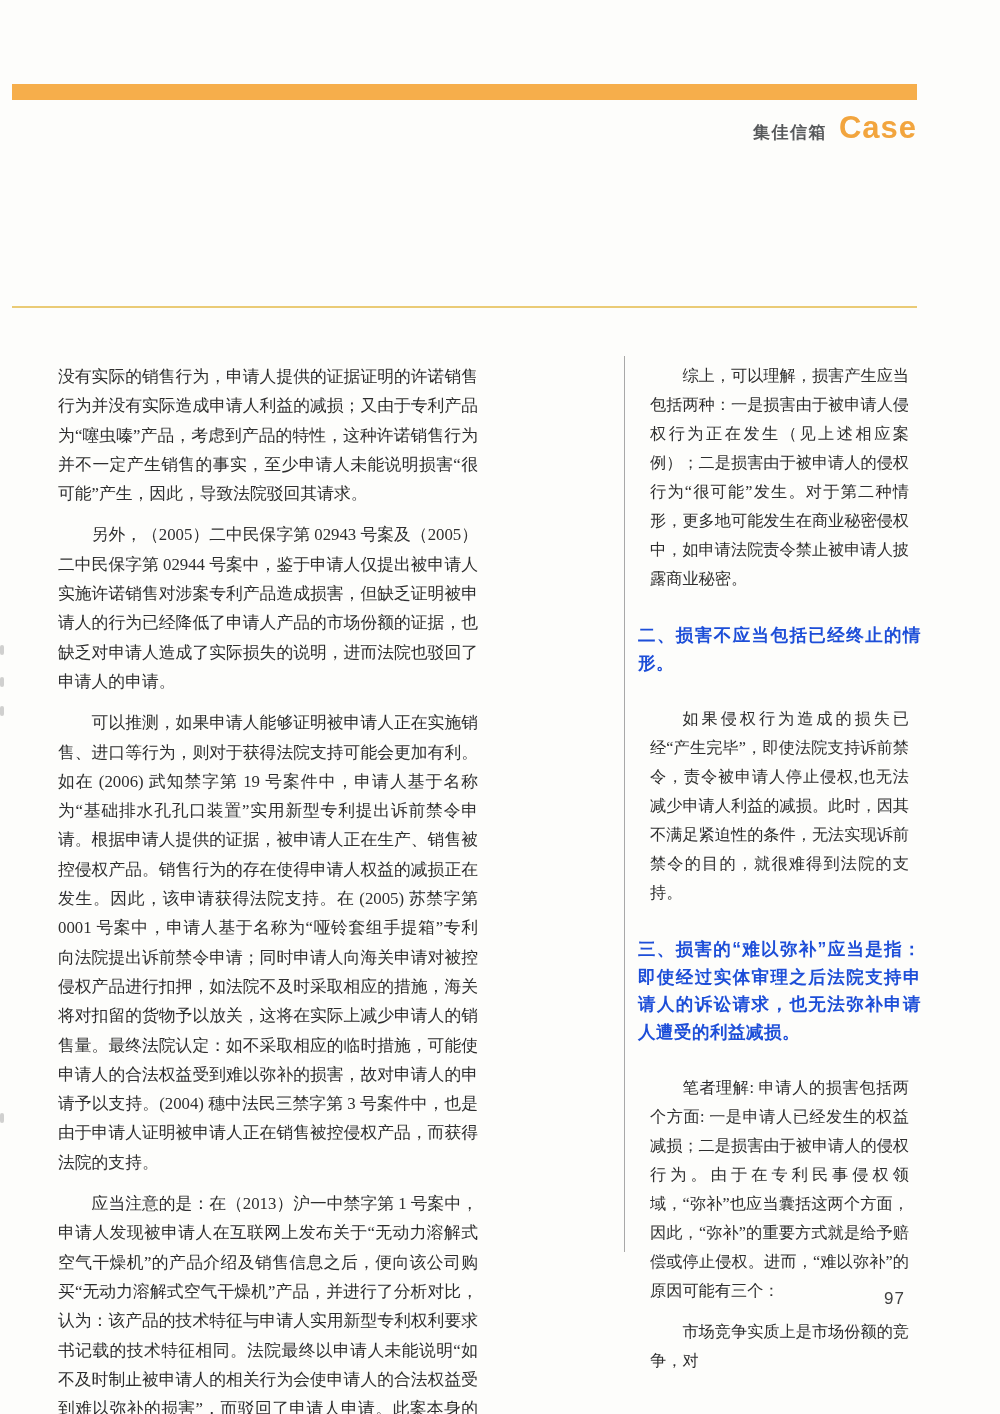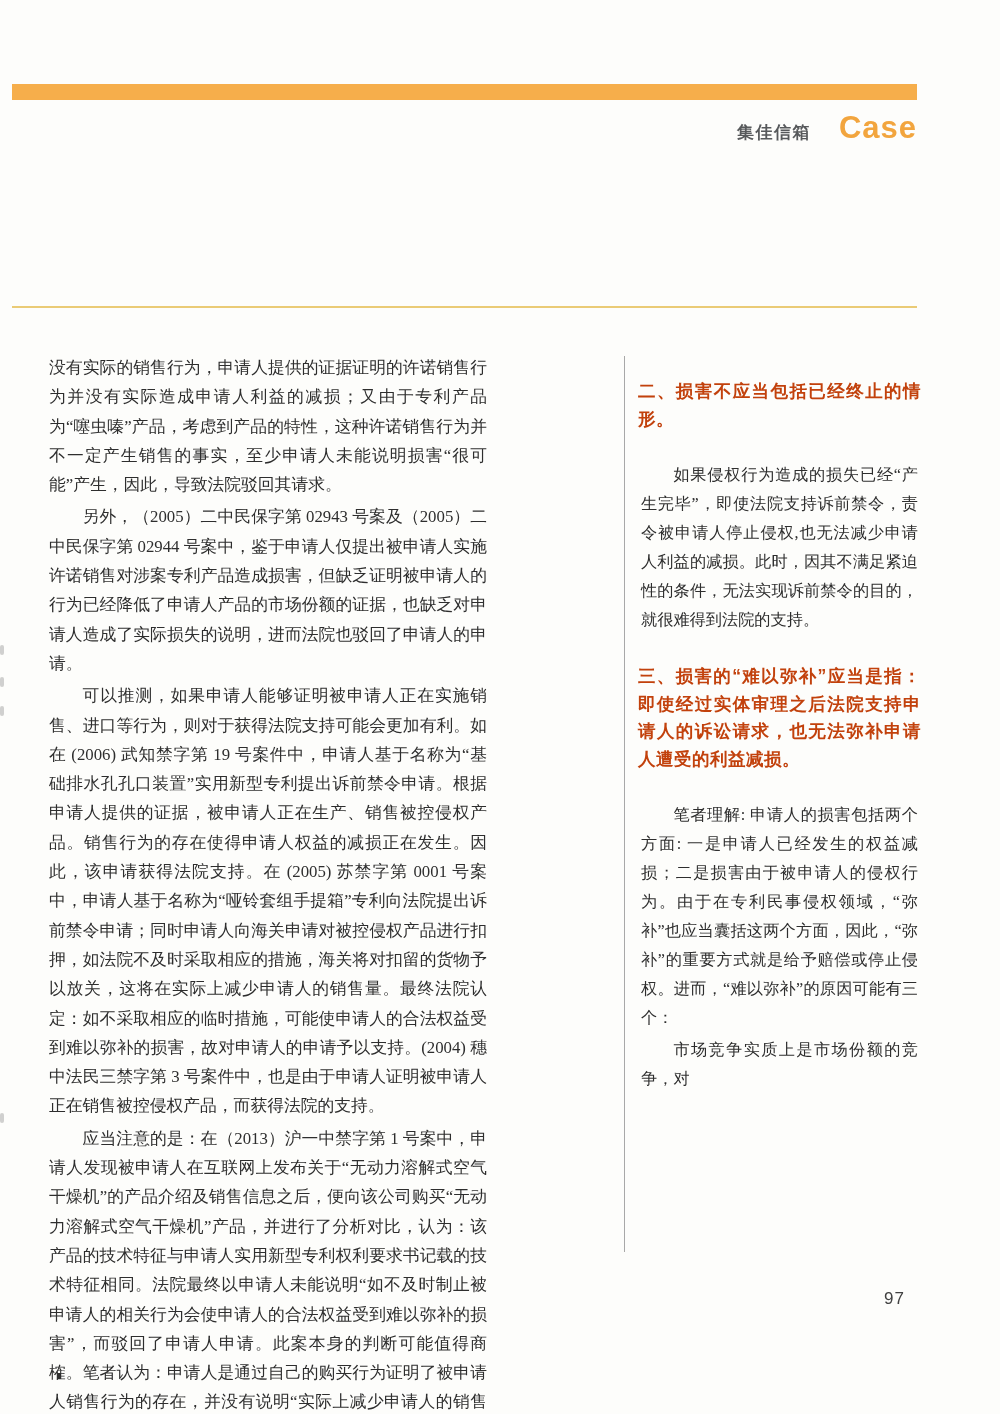--- a/index.html
+++ b/index.html
@@ -11,21 +11,21 @@
     overflow:hidden;
   }
   .page{position:absolute;inset:0;}
 
   .orange-bar{
     position:absolute;left:12px;top:84px;width:905px;height:16px;
     background:#F6AE4B;
   }
   .header-row{
     position:absolute;top:110px;left:0;width:917px;
-    display:flex;justify-content:flex-end;align-items:baseline;gap:16px;
+    display:flex;justify-content:flex-end;align-items:baseline;
   }
   .brand{
     font-family:"Liberation Sans","DejaVu Sans",sans-serif;
     font-weight:bold;font-size:17px;color:#57595b;letter-spacing:1.5px;
   }
   .case-label{
     font-family:"Liberation Sans","DejaVu Sans",sans-serif;
     font-weight:bold;font-size:31px;color:#F2A53E;margin-left:12px;letter-spacing:1px;
   }
   .header-rule{
@@ -45,26 +45,26 @@
   }
   .right-col{
     position:absolute;left:638px;top:350px;width:283px;
     font-size:16.2px;line-height:29px;color:#2e2e2e;
   }
   .col-divider{
     position:absolute;left:624px;top:356px;width:1px;height:896px;
     background:#a8a8a8;
   }
 
-  p.body{margin:3px;text-align:justify;}
+  p.body{margin:12px;text-align:justify;}
   p.indent{text-indent:2em;}
 
   .heading{
     font-family:"Liberation Sans","DejaVu Sans",sans-serif;
-    font-weight:bold;color:#c2410c;
+    font-weight:bold;color:#1d4ed8;
     font-size:17.5px;line-height:27.5px;
     margin:28px 0 28px 0;text-align:justify;letter-spacing:0.5px;
   }
 
   .page-number{
     position:absolute;left:884px;top:1289px;
     font-family:"Liberation Sans","DejaVu Sans",sans-serif;
     font-size:17px;color:#414141;letter-spacing:1px;
   }
 </style>
@@ -90,20 +90,21 @@
   <div class="left-col">
     <p class="body">没有实际的销售行为，申请人提供的证据证明的许诺销售行为并没有实际造成申请人利益的减损；又由于专利产品为“噻虫嗪”产品，考虑到产品的特性，这种许诺销售行为并不一定产生销售的事实，至少申请人未能说明损害“很可能”产生，因此，导致法院驳回其请求。</p>
     <p class="body indent">另外，（2005）二中民保字第 02943 号案及（2005）二中民保字第 02944 号案中，鉴于申请人仅提出被申请人实施许诺销售对涉案专利产品造成损害，但缺乏证明被申请人的行为已经降低了申请人产品的市场份额的证据，也缺乏对申请人造成了实际损失的说明，进而法院也驳回了申请人的申请。</p>
     <p class="body indent">可以推测，如果申请人能够证明被申请人正在实施销售、进口等行为，则对于获得法院支持可能会更加有利。如在 (2006) 武知禁字第 19 号案件中，申请人基于名称为“基础排水孔孔口装置”实用新型专利提出诉前禁令申请。根据申请人提供的证据，被申请人正在生产、销售被控侵权产品。销售行为的存在使得申请人权益的减损正在发生。因此，该申请获得法院支持。在 (2005) 苏禁字第 0001 号案中，申请人基于名称为“哑铃套组手提箱”专利向法院提出诉前禁令申请；同时申请人向海关申请对被控侵权产品进行扣押，如法院不及时采取相应的措施，海关将对扣留的货物予以放关，这将在实际上减少申请人的销售量。最终法院认定：如不采取相应的临时措施，可能使申请人的合法权益受到难以弥补的损害，故对申请人的申请予以支持。(2004) 穗中法民三禁字第 3 号案件中，也是由于申请人证明被申请人正在销售被控侵权产品，而获得法院的支持。</p>
     <p class="body indent">应当注意的是：在（2013）沪一中禁字第 1 号案中，申请人发现被申请人在互联网上发布关于“无动力溶解式空气干燥机”的产品介绍及销售信息之后，便向该公司购买“无动力溶解式空气干燥机”产品，并进行了分析对比，认为：该产品的技术特征与申请人实用新型专利权利要求书记载的技术特征相同。法院最终以申请人未能说明“如不及时制止被申请人的相关行为会使申请人的合法权益受到难以弥补的损害”，而驳回了申请人申请。此案本身的判断可能值得商榷。笔者认为：申请人是通过自己的购买行为证明了被申请人销售行为的存在，并没有说明“实际上减少申请人的销售量”的可能性。可以推测，如果申请人结合专利产品特点、被申请人行为及产业特点，能够证明或说明被申请人许诺销售行为“很可能”导致申请人权益减损，则获得法院支持的可能性应当更大一些。</p>
   </div>
 
   <div class="col-divider"></div>
 
   <div class="right-col">
+    <p class="body indent">综上，可以理解，损害产生应当包括两种：一是损害由于被申请人侵权行为正在发生（见上述相应案例）；二是损害由于被申请人的侵权行为“很可能”发生。对于第二种情形，更多地可能发生在商业秘密侵权中，如申请法院责令禁止被申请人披露商业秘密。</p>
     <h3 class="heading">二、损害不应当包括已经终止的情形。</h3>
     <p class="body indent">如果侵权行为造成的损失已经“产生完毕”，即使法院支持诉前禁令，责令被申请人停止侵权,也无法减少申请人利益的减损。此时，因其不满足紧迫性的条件，无法实现诉前禁令的目的，就很难得到法院的支持。</p>
     <h3 class="heading">三、损害的“难以弥补”应当是指：即使经过实体审理之后法院支持申请人的诉讼请求，也无法弥补申请人遭受的利益减损。</h3>
     <p class="body indent">笔者理解: 申请人的损害包括两个方面: 一是申请人已经发生的权益减损；二是损害由于被申请人的侵权行为。由于在专利民事侵权领域，“弥补”也应当囊括这两个方面，因此，“弥补”的重要方式就是给予赔偿或停止侵权。进而，“难以弥补”的原因可能有三个：</p>
     <p class="body indent">市场竞争实质上是市场份额的竞争，对</p>
   </div>
 
   <div class="page-number">97</div>
 
 </div>

